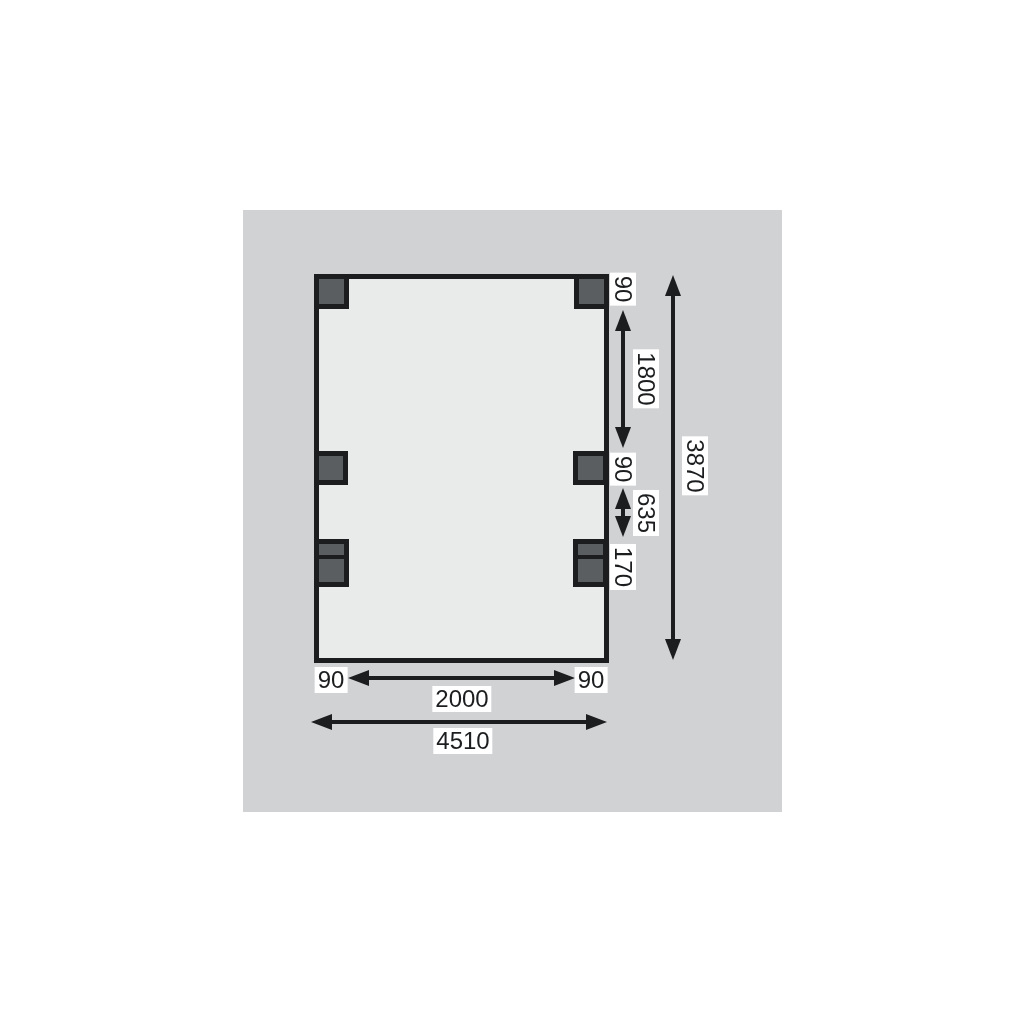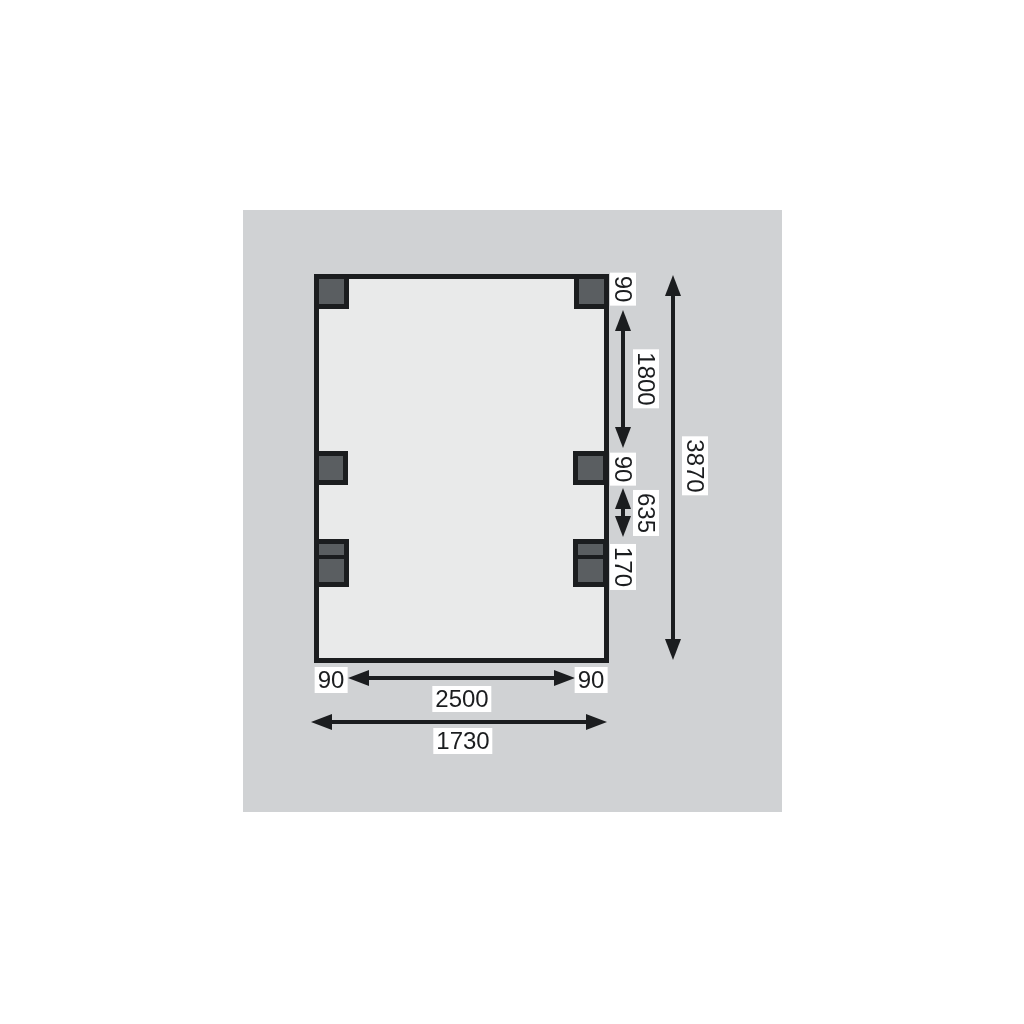--- a/index.html
+++ b/index.html
@@ -92,16 +92,16 @@
 
   <span class="vlabel" style="left:380px;top:79px;">90</span>
   <span class="vlabel" style="left:403px;top:169px;">1800</span>
   <span class="vlabel" style="left:380px;top:259px;">90</span>
   <span class="vlabel" style="left:403px;top:303px;">635</span>
   <span class="vlabel" style="left:380px;top:357px;">170</span>
   <span class="vlabel" style="left:452px;top:256px;">3870</span>
 
   <span class="hlabel" style="left:88px;top:470px;">90</span>
   <span class="hlabel" style="left:348px;top:470px;">90</span>
-  <span class="hlabel" style="left:219px;top:489px;">2500</span>
-  <span class="hlabel" style="left:220px;top:531px;">1730</span>
+  <span class="hlabel" style="left:219px;top:489px;">2000</span>
+  <span class="hlabel" style="left:220px;top:531px;">4510</span>
 
 </div>
 
 </body></html>

